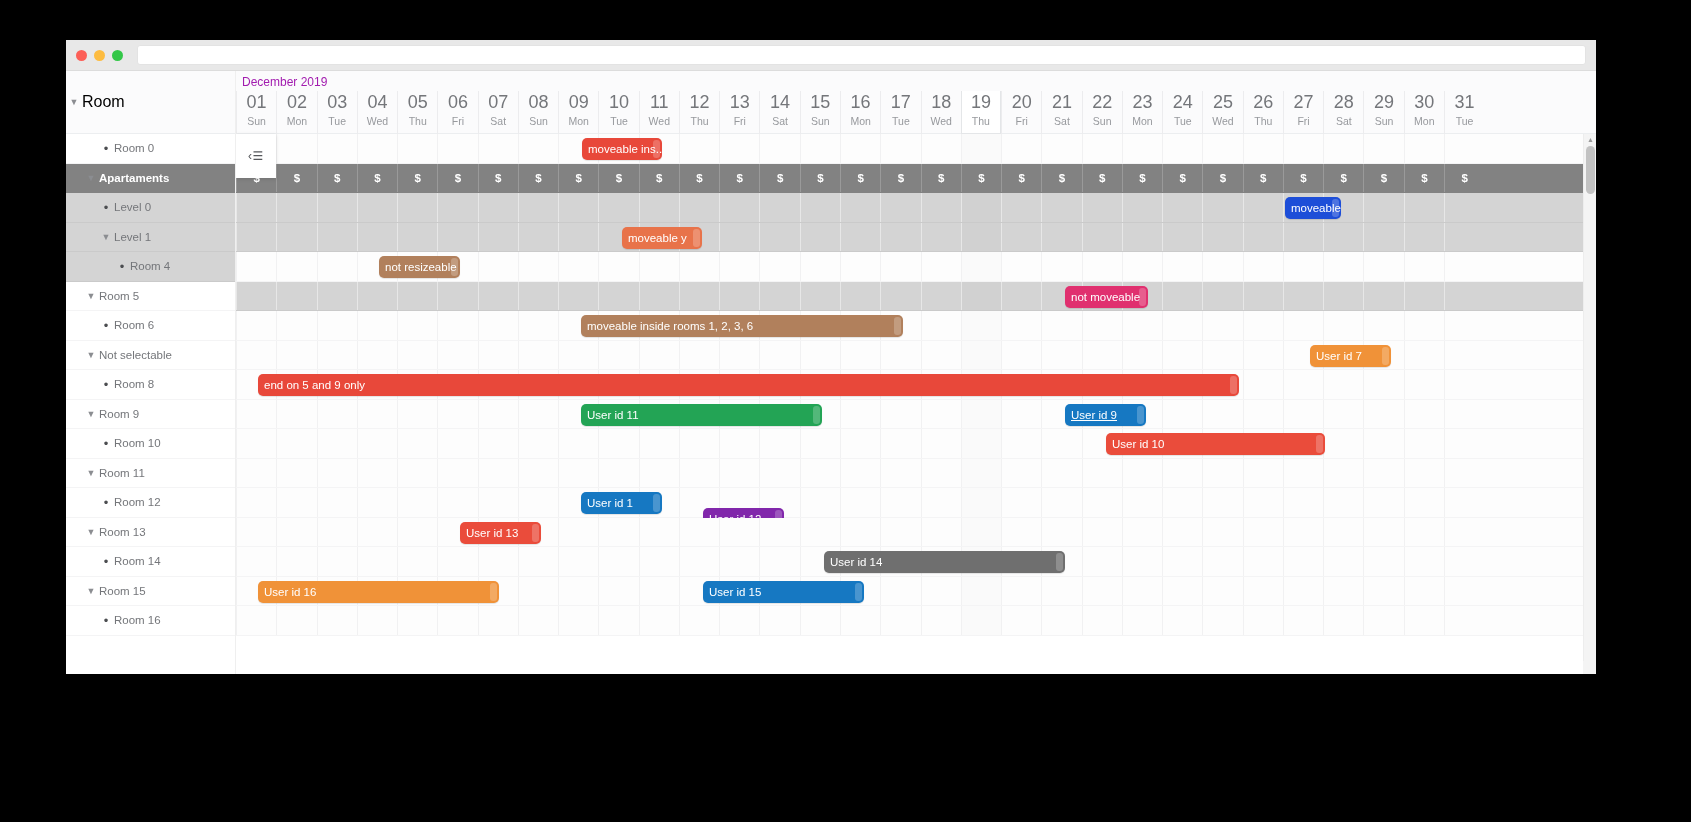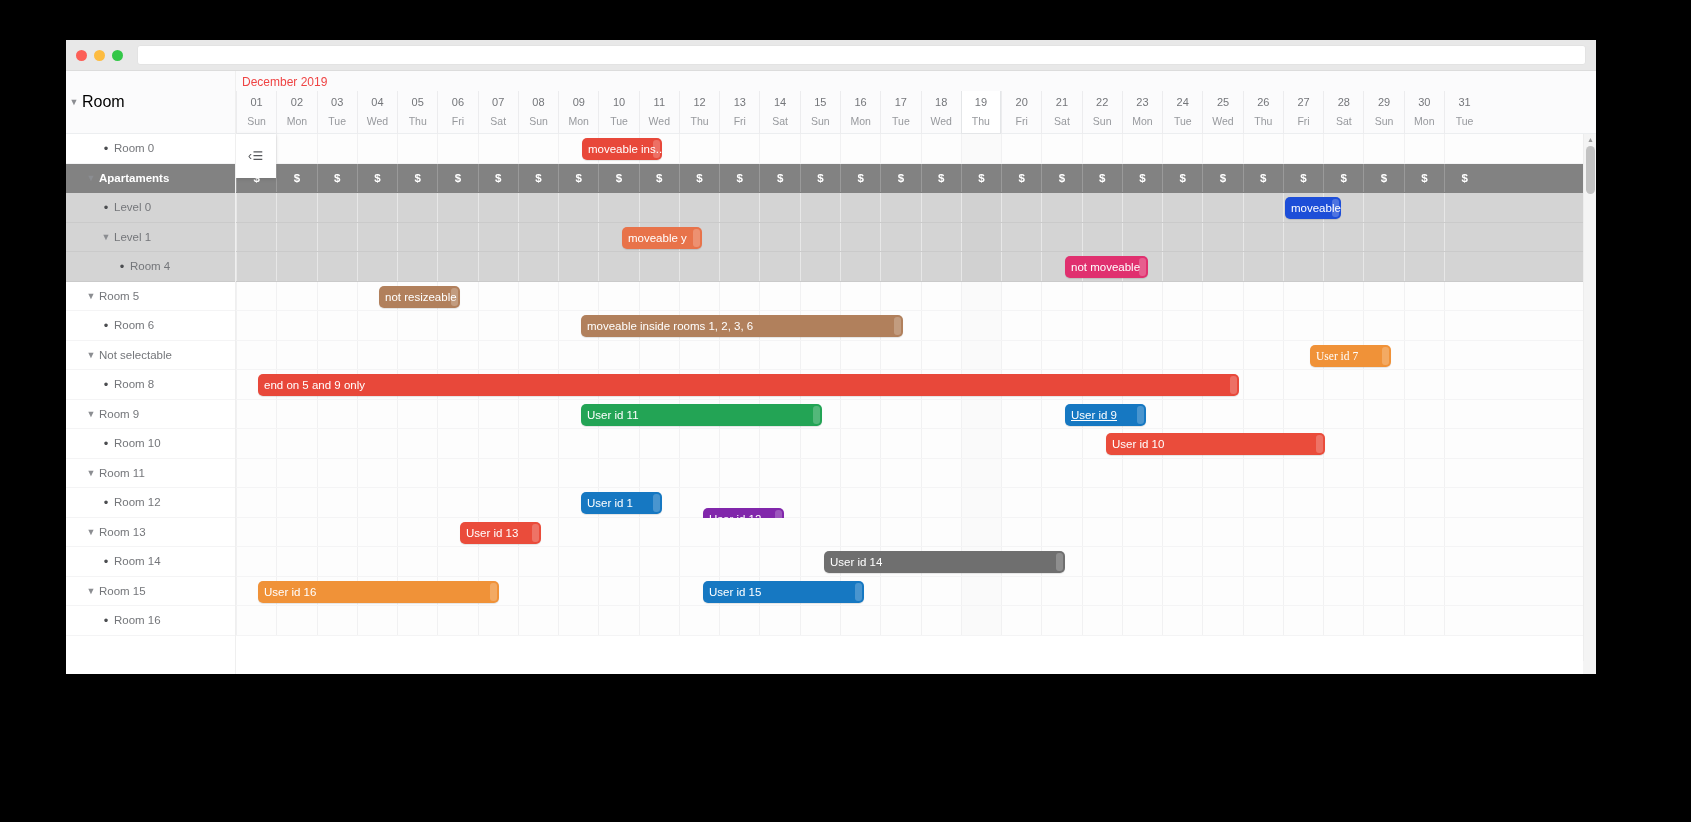--- a/index.html
+++ b/index.html
@@ -110,21 +110,21 @@
     height: 63px;
     background: #fbfbfc;
     border-bottom: 1px solid #eceef0;
   }
   #month-label {
     position: absolute;
     left: 0; top: 4px;
     width: 100%;
     text-align: left;
     font-size: 12px;
-    color: #ef4444;
+    color: #a21caf;
     padding-left: 6px;
   }
   #day-head {
     position: absolute;
     left: 0; top: 20px;
     height: 43px;
     display: flex;
   }
   .day-cell {
     width: 40.28px;
@@ -135,21 +135,21 @@
     align-items: center;
     justify-content: flex-start;
     padding-top: 1px;
   }
   .day-cell.today {
     background: #ffffff;
     border: 1px solid #e4e6e8;
     border-top: none;
     text-align: center;
   }
-  .day-num  { font-size: 11px; color: #74767a; line-height: 21px; }
+  .day-num  { font-size: 18px; color: #74767a; line-height: 21px; }
   .day-name { font-size: 10.5px; color: #97999d; line-height: 17px; }
 
   
   #grid-body {
     position: relative;
     height: 540px;
   }
   .grid-row {
     position: relative;
     height: 29.5px;
@@ -640,20 +640,56 @@
               <div class="col-line"></div>
               <div class="col-line"></div>
               <div class="col-line"></div>
               <div class="col-line"></div>
               <div class="col-line"></div>
               <div class="col-line"></div>
               <div class="col-line"></div>
             </div>
             <div class="bar" style="left: 386px; width: 80px; background: rgb(232, 115, 74);"><span>moveable y</span><span class="handle"></span></div>
           </div>
+          <div class="grid-row white">
+            <div class="col-lines">
+              <div class="col-line"></div>
+              <div class="col-line"></div>
+              <div class="col-line"></div>
+              <div class="col-line"></div>
+              <div class="col-line"></div>
+              <div class="col-line"></div>
+              <div class="col-line"></div>
+              <div class="col-line"></div>
+              <div class="col-line"></div>
+              <div class="col-line"></div>
+              <div class="col-line"></div>
+              <div class="col-line"></div>
+              <div class="col-line"></div>
+              <div class="col-line"></div>
+              <div class="col-line"></div>
+              <div class="col-line"></div>
+              <div class="col-line"></div>
+              <div class="col-line"></div>
+              <div class="col-line today-line"></div>
+              <div class="col-line"></div>
+              <div class="col-line"></div>
+              <div class="col-line"></div>
+              <div class="col-line"></div>
+              <div class="col-line"></div>
+              <div class="col-line"></div>
+              <div class="col-line"></div>
+              <div class="col-line"></div>
+              <div class="col-line"></div>
+              <div class="col-line"></div>
+              <div class="col-line"></div>
+              <div class="col-line"></div>
+            </div>
+            <div class="bar" style="left: 143px; width: 81px; background: rgb(177, 128, 92);"><span>not resizeable</span><span class="handle"></span></div>
+          </div>
           <div class="grid-row grey">
             <div class="col-lines">
               <div class="col-line"></div>
               <div class="col-line"></div>
               <div class="col-line"></div>
               <div class="col-line"></div>
               <div class="col-line"></div>
               <div class="col-line"></div>
               <div class="col-line"></div>
               <div class="col-line"></div>
@@ -710,56 +746,20 @@
               <div class="col-line"></div>
               <div class="col-line"></div>
               <div class="col-line"></div>
               <div class="col-line"></div>
               <div class="col-line"></div>
               <div class="col-line"></div>
               <div class="col-line"></div>
               <div class="col-line"></div>
               <div class="col-line"></div>
             </div>
-            <div class="bar" style="left: 143px; width: 81px; background: rgb(177, 128, 92);"><span>not resizeable</span><span class="handle"></span></div>
-          </div>
-          <div class="grid-row white">
-            <div class="col-lines">
-              <div class="col-line"></div>
-              <div class="col-line"></div>
-              <div class="col-line"></div>
-              <div class="col-line"></div>
-              <div class="col-line"></div>
-              <div class="col-line"></div>
-              <div class="col-line"></div>
-              <div class="col-line"></div>
-              <div class="col-line"></div>
-              <div class="col-line"></div>
-              <div class="col-line"></div>
-              <div class="col-line"></div>
-              <div class="col-line"></div>
-              <div class="col-line"></div>
-              <div class="col-line"></div>
-              <div class="col-line"></div>
-              <div class="col-line"></div>
-              <div class="col-line"></div>
-              <div class="col-line today-line"></div>
-              <div class="col-line"></div>
-              <div class="col-line"></div>
-              <div class="col-line"></div>
-              <div class="col-line"></div>
-              <div class="col-line"></div>
-              <div class="col-line"></div>
-              <div class="col-line"></div>
-              <div class="col-line"></div>
-              <div class="col-line"></div>
-              <div class="col-line"></div>
-              <div class="col-line"></div>
-              <div class="col-line"></div>
-            </div>
             <div class="bar" style="left: 345px; width: 322px; background: rgb(177, 128, 92);"><span>moveable inside rooms 1, 2, 3, 6</span><span class="handle"></span></div>
           </div>
           <div class="grid-row white">
             <div class="col-lines">
               <div class="col-line"></div>
               <div class="col-line"></div>
               <div class="col-line"></div>
               <div class="col-line"></div>
               <div class="col-line"></div>
               <div class="col-line"></div>
@@ -782,21 +782,21 @@
               <div class="col-line"></div>
               <div class="col-line"></div>
               <div class="col-line"></div>
               <div class="col-line"></div>
               <div class="col-line"></div>
               <div class="col-line"></div>
               <div class="col-line"></div>
               <div class="col-line"></div>
               <div class="col-line"></div>
             </div>
-            <div class="bar" style="left: 1074px; width: 81px; background: rgb(240, 146, 56); font-family: Liberation Serif, serif;"><span>User id 7</span><span class="handle"></span></div>
+            <div class="bar" style="left: 1074px; width: 81px; background: rgb(240, 146, 56);"><span>User id 7</span><span class="handle"></span></div>
           </div>
           <div class="grid-row white">
             <div class="col-lines">
               <div class="col-line"></div>
               <div class="col-line"></div>
               <div class="col-line"></div>
               <div class="col-line"></div>
               <div class="col-line"></div>
               <div class="col-line"></div>
               <div class="col-line"></div>

